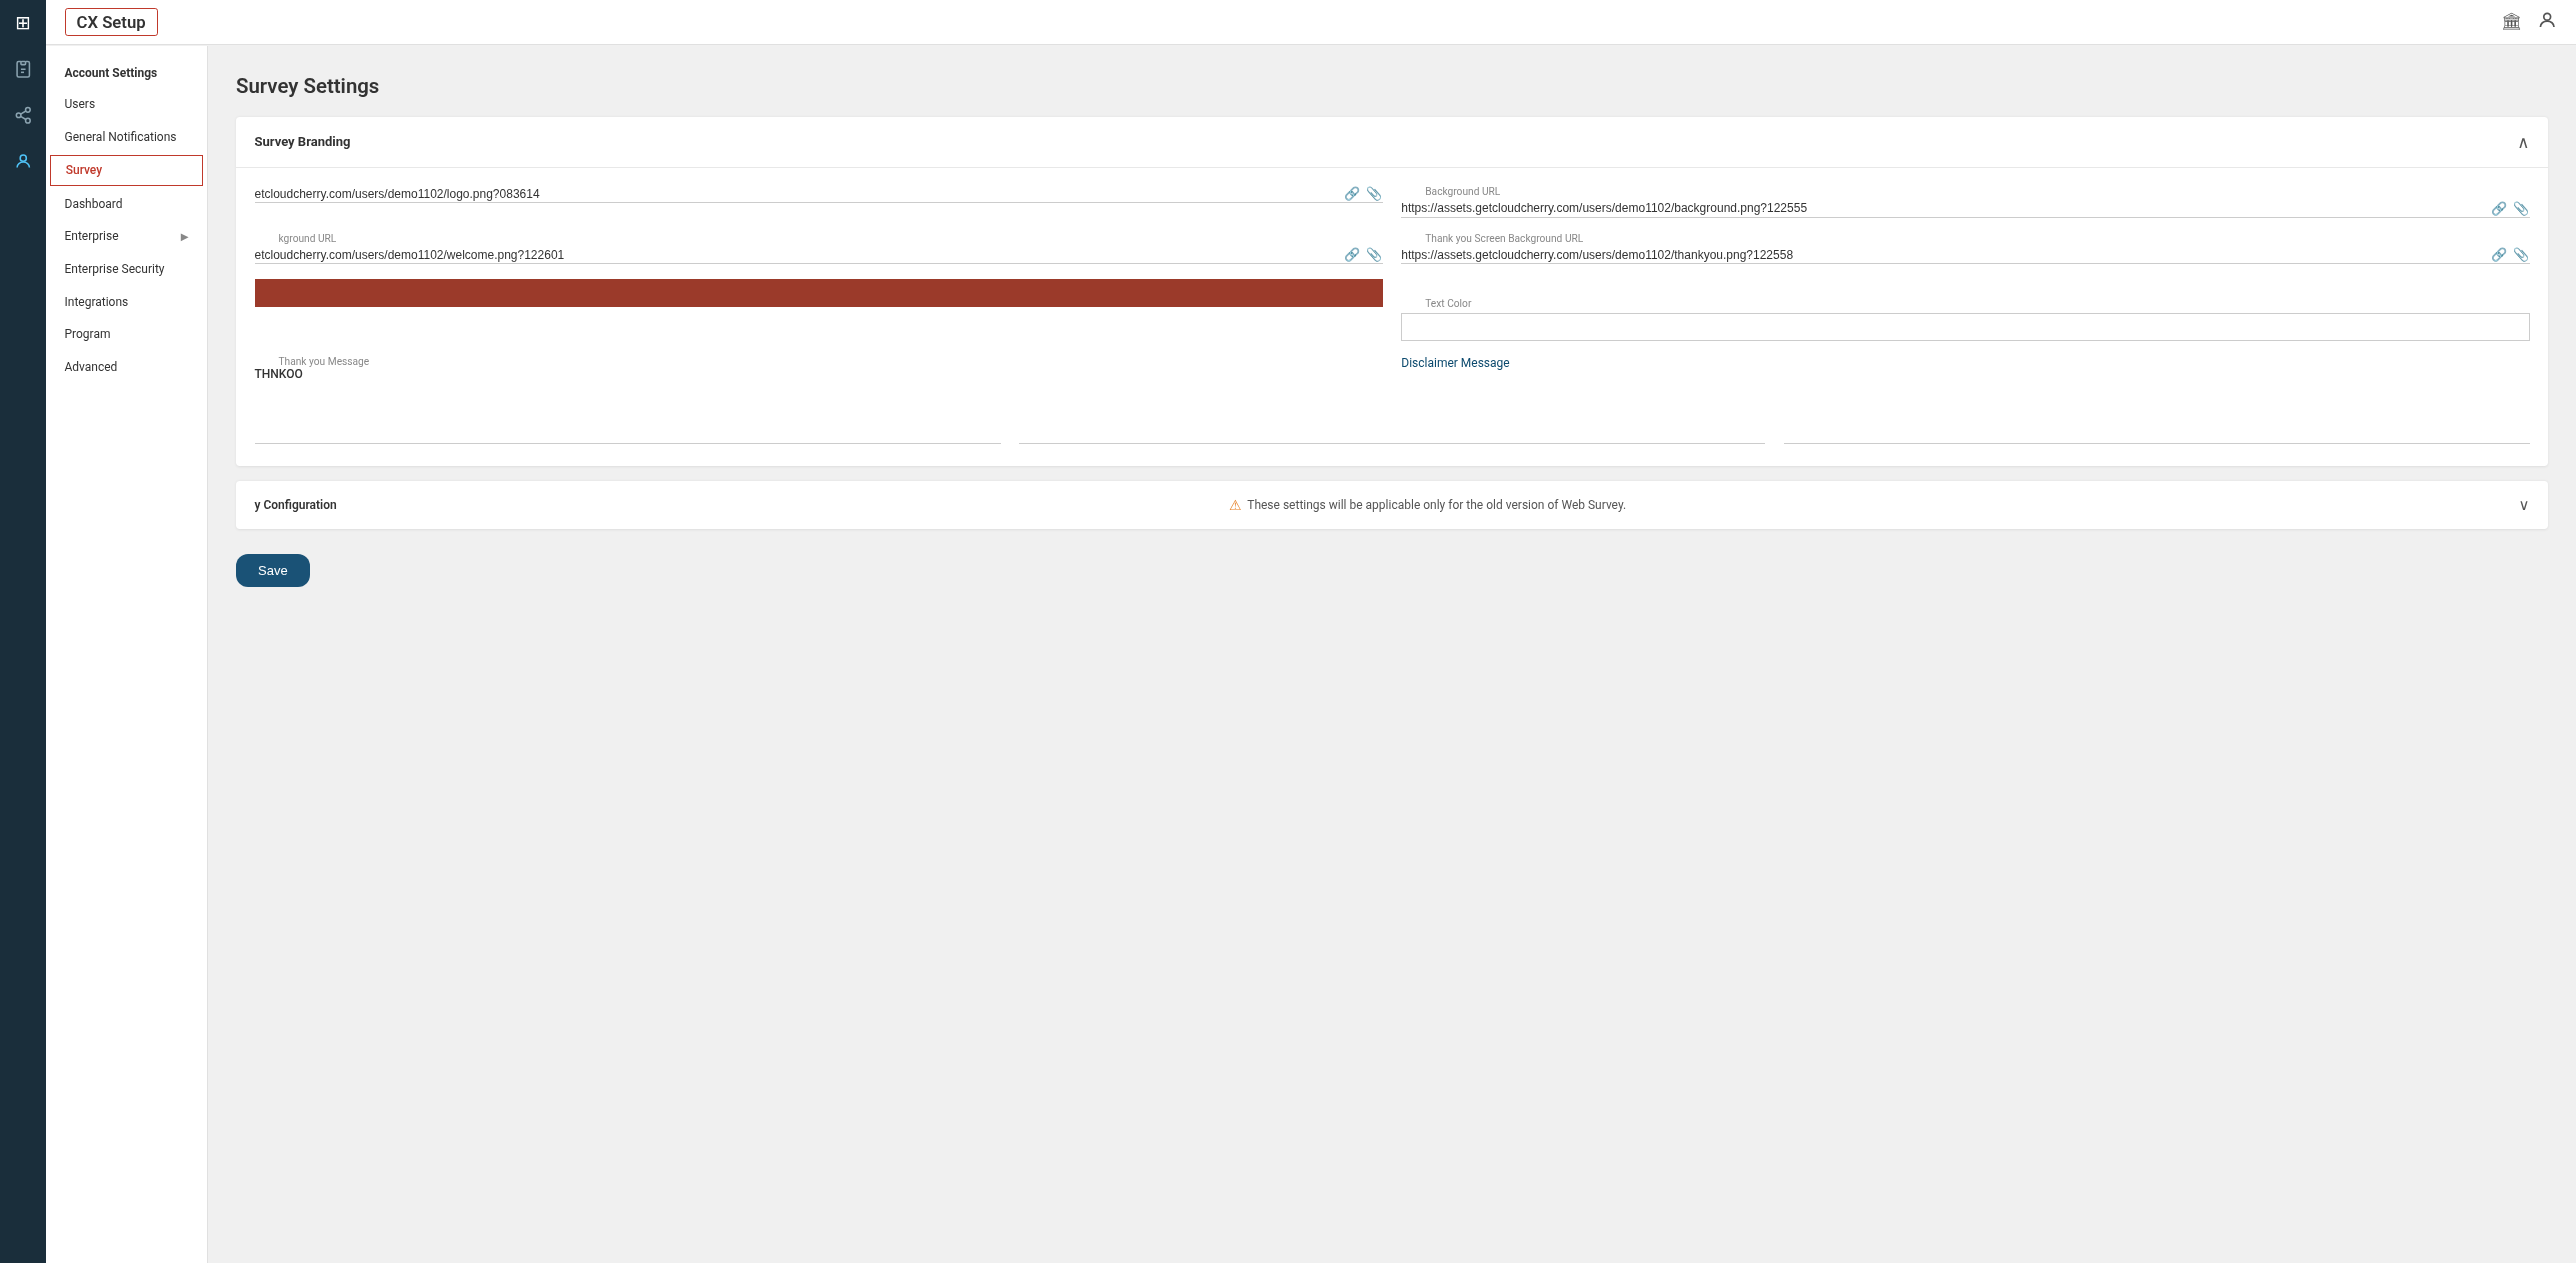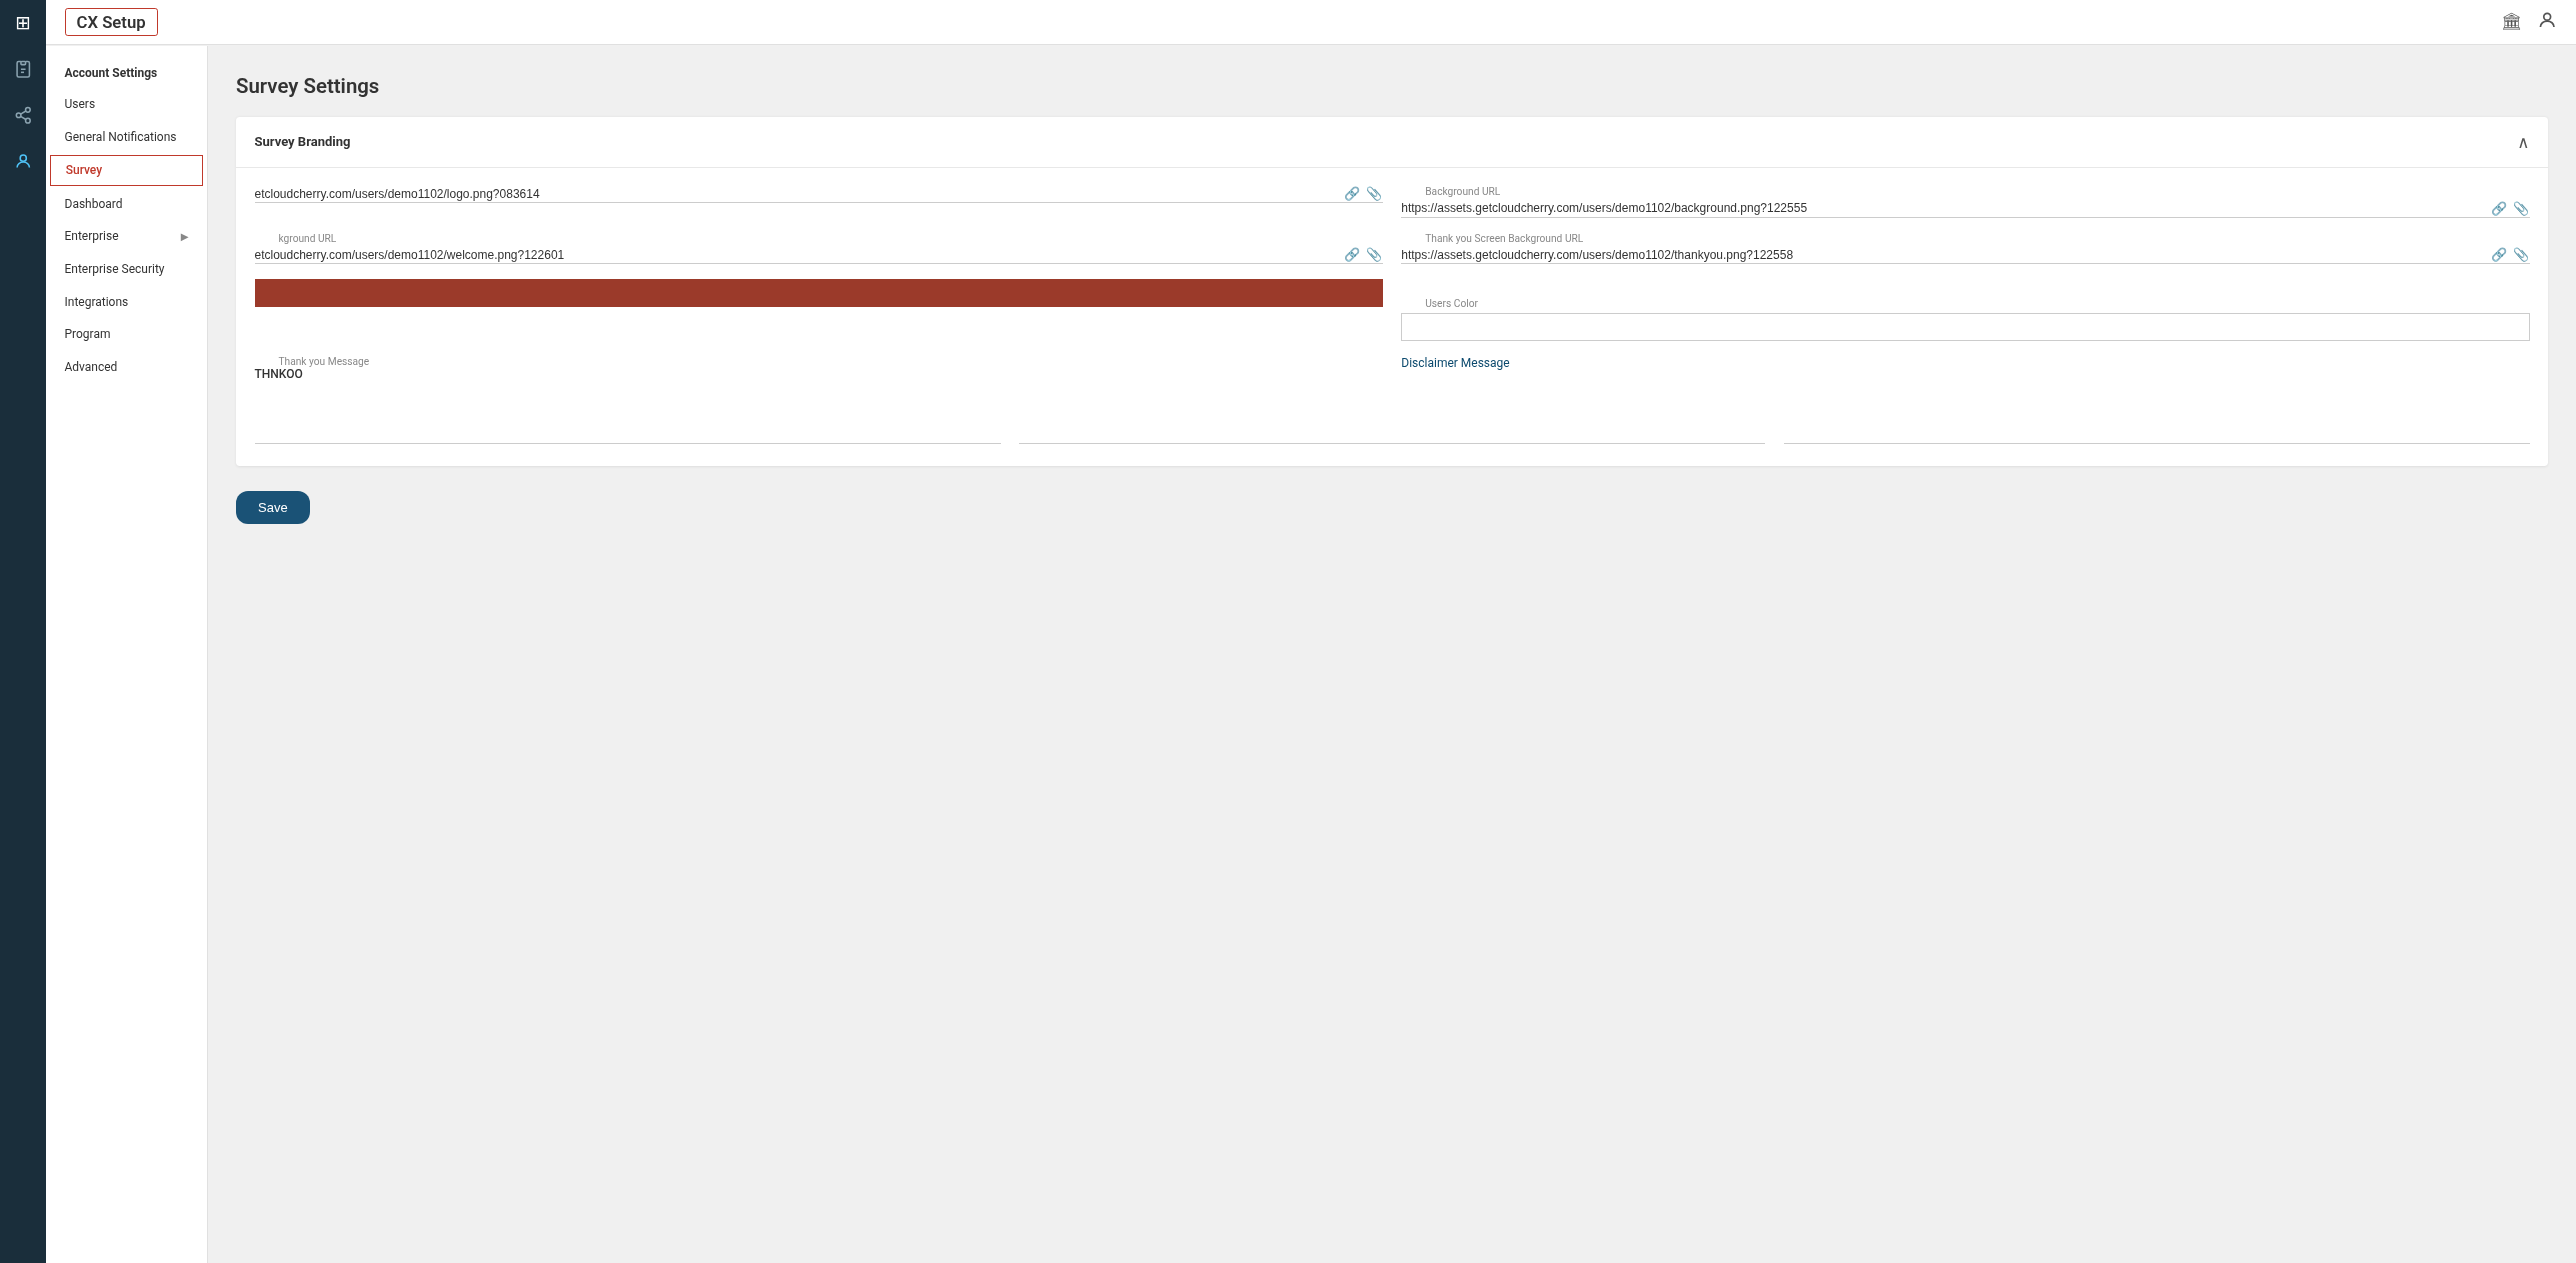--- a/index.html
+++ b/index.html
@@ -418,21 +418,21 @@
                 </div>
               </div>
             </div>
           </div>
 
           <div class="form-row">
             <div class="form-group">
               <div class="color-bar"></div>
             </div>
             <div class="form-group" style="margin-top: 18.5px;">
-              <div class="form-label">Users Color</div>
+              <div class="form-label">Text Color</div>
               <div class="color-input-box"></div>
             </div>
           </div>
 
           <div class="thankyou-row">
             <div>
               <div class="form-label">Thank you Message</div>
               <div class="thankyou-value">THNKOO</div>
             </div>
             <div>
@@ -448,20 +448,30 @@
               <textarea class="textarea-field" style=""></textarea>
             </div>
             <div>
               <textarea class="textarea-field" style=""></textarea>
             </div>
           </div>
 
         </div>
       </div>
 
+      <div class="warning-banner card">
+        <div class="warning-left">
+          <span class="warning-text">y Configuration</span>
+        </div>
+        <div class="warning-content">
+          <span class="warning-icon">⚠</span>
+          <span class="warning-msg">These settings will be applicable only for the old version of Web Survey.</span>
+        </div>
+        <span class="warning-toggle">∨</span>
+      </div>
 
       <div style="margin-top: 15px;">
         <button class="save-btn">Save</button>
       </div>
 
     </div>
   </div>
 </div>
 
 

